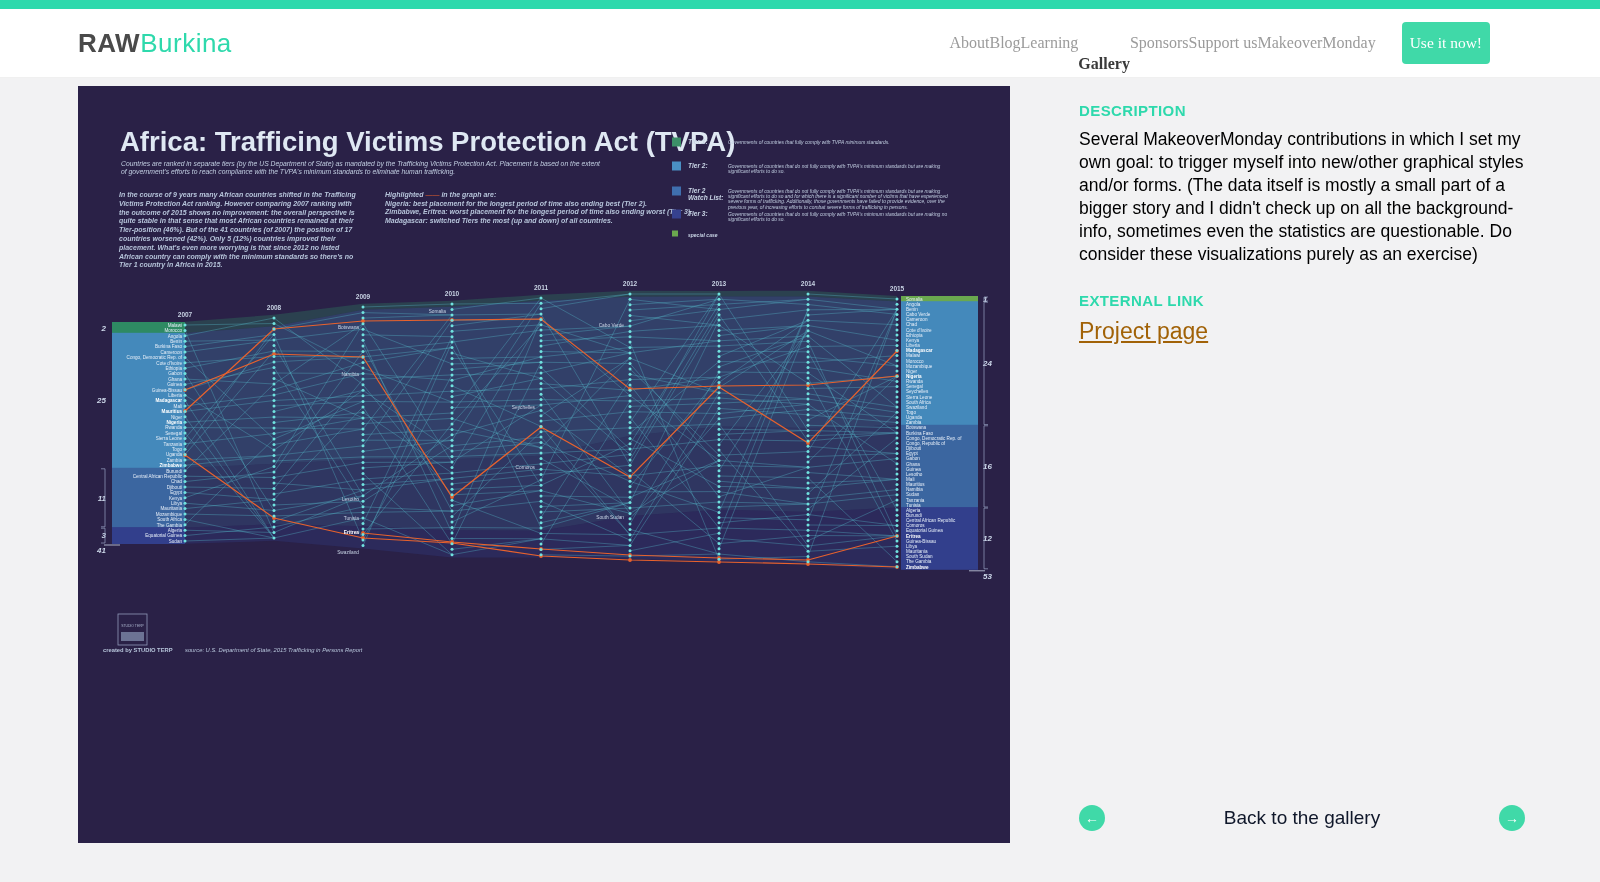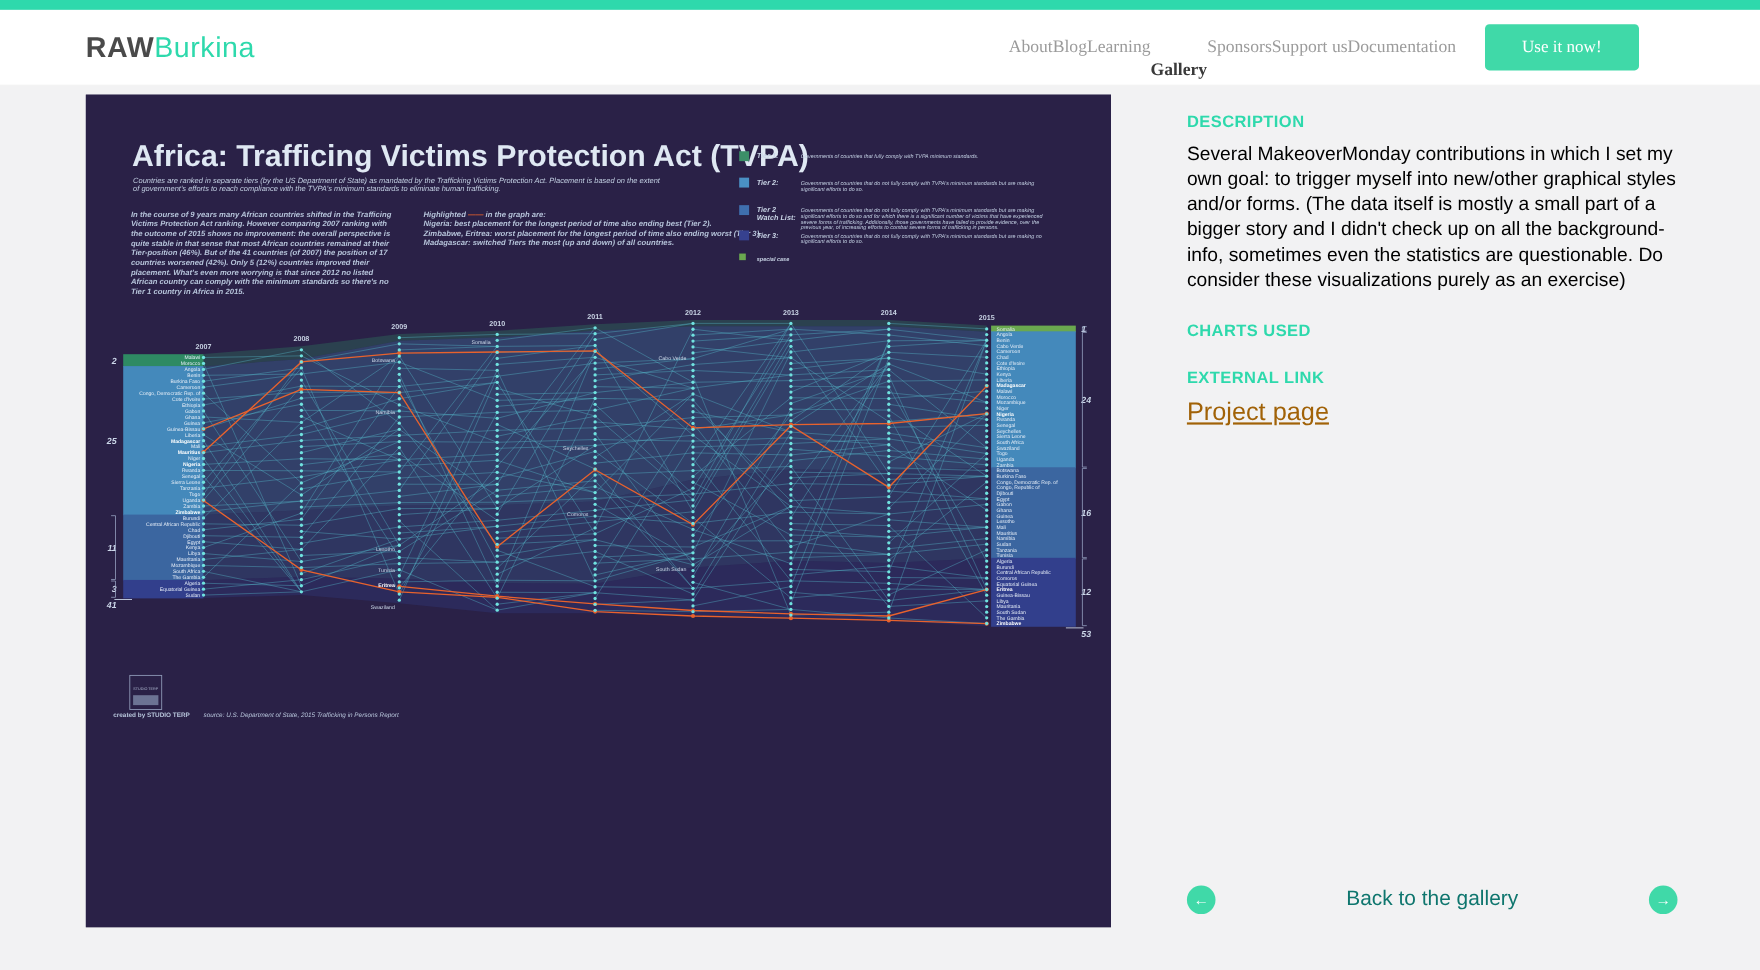--- a/index.html
+++ b/index.html
@@ -5,48 +5,48 @@
   html,body{margin:0;padding:0;}
   body{width:1600px;height:882px;background:#f2f2f3;font-family:"Liberation Sans",sans-serif;overflow:hidden;position:relative;}
   .topbar{height:9px;background:#2ed9ac;}
   header{height:69px;background:#ffffff;display:flex;align-items:center;padding:0 110px 0 78px;box-sizing:border-box;border-bottom:1px solid #f0f0f0;}
   .logo{font-size:26px;cursor:pointer;letter-spacing:.5px;}
   .logo b{color:#4a4a4a;font-weight:700;}
   .logo span{color:#2ed9ac;font-weight:400;}
   nav{margin-left:auto;display:flex;align-items:center;font-family:Liberation Serif, serif;}
   nav a{color:#9b9b9b;font-size:16px;text-decoration:none;cursor:pointer;}
   nav a.active{color:#3a3a3a;font-weight:700;margin-top:41px;}
-  .cta{background:#40d9a8;color:#fff;font-size:15.5px;padding:12px 34px;border-radius:4px;margin-left:26px;cursor:pointer;border:none;font-family:inherit;}
+  .cta{background:#40d9a8;color:#fff;font-size:15.5px;padding:12px 8px;border-radius:4px;margin-left:26px;cursor:pointer;border:none;font-family:inherit;}
   .chart-wrap{position:absolute;left:78px;top:86px;width:932px;height:757px;background:#2a2147;}
   .chart-wrap svg{display:block;}
   .panel{position:absolute;left:1079px;top:86px;width:446px;height:757px;}
   .panel h3{color:#2ed9ac;font-size:15px;font-weight:700;letter-spacing:.4px;margin:0 0 9px 0;}
   .panel .sect{margin-top:26px;}
   .panel .sect:first-child{margin-top:16px;}
   .panel p{color:#000000;font-size:17.5px;line-height:23px;margin:0;}
   .panel a.plink{color:#a16207;font-size:23px;text-decoration:underline;cursor:pointer;}
   .panel-footer{position:absolute;left:0;right:0;bottom:12px;display:flex;align-items:center;justify-content:space-between;}
   .circle-btn{width:26px;height:26px;border-radius:50%;background:#40d9a8;color:#fff;font-size:14px;line-height:26px;text-align:center;cursor:pointer;font-weight:700;}
-  .back-label{color:#0f766e;font-size:19px;cursor:pointer;}
+  .back-label{color:#0f172a;font-size:19px;cursor:pointer;}
 </style>
 </head>
 <body>
 
 <div class="topbar"></div>
 
 <header>
   <div class="logo"><b>RAW</b><span>Burkina</span></div>
   <nav>
     <a>About</a>
     <a>Blog</a>
     <a>Learning</a>
     <a class="active">Gallery</a>
     <a>Sponsors</a>
     <a>Support us</a>
-    <a>Documentation</a>
+    <a>MakeoverMonday</a>
     <button class="cta">Use it now!</button>
   </nav>
 </header>
 
 <div class="chart-wrap">
   <div id="chart-svg">
       <svg viewBox="0 0 932 757" width="932" height="757" xmlns="http://www.w3.org/2000/svg" font-family="Liberation Sans, sans-serif">
         <rect width="932" height="757" fill="#2a2147"></rect>
         <g>
           <polygon points="107,235.8 196,228.7 196,240.3 107,247.1" fill="#2e8a63" opacity="0.3"></polygon>
@@ -1137,21 +1137,20 @@
       </svg>
     </div>
 </div>
 
 <aside class="panel">
   <div class="sect">
     <h3>DESCRIPTION</h3>
     <p>Several MakeoverMonday contributions in which I set my own goal: to trigger myself into new/other graphical styles and/or forms. (The data itself is mostly a small part of a bigger story and I didn't check up on all the background-info, sometimes even the statistics are questionable. Do consider these visualizations purely as an exercise)</p>
   </div>
   <div class="sect">
-    <h3>CHARTS USED</h3>
   </div>
   <div class="sect">
     <h3>EXTERNAL LINK</h3>
     <a class="plink">Project page</a>
   </div>
   <div class="panel-footer">
     <div class="circle-btn">←</div>
     <div class="back-label">Back to the gallery</div>
     <div class="circle-btn">→</div>
   </div>

